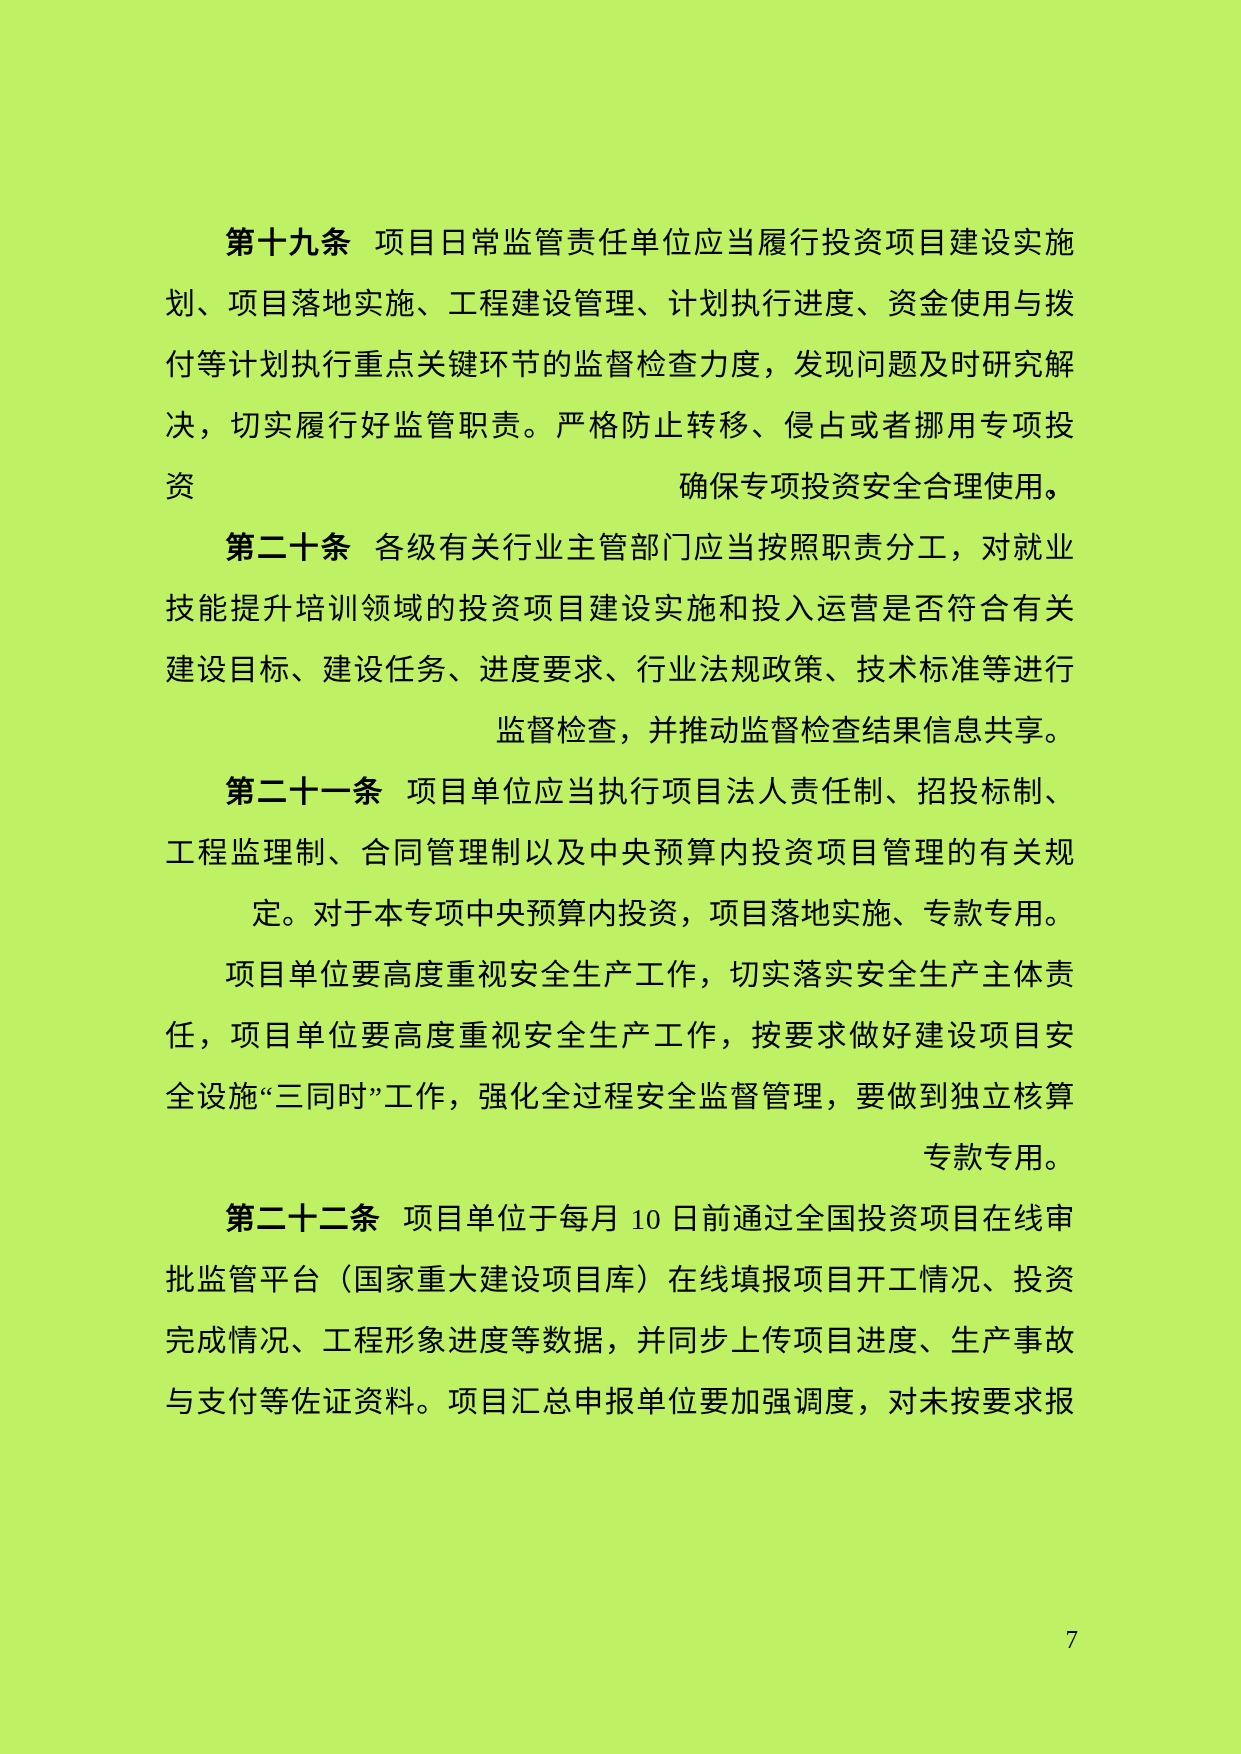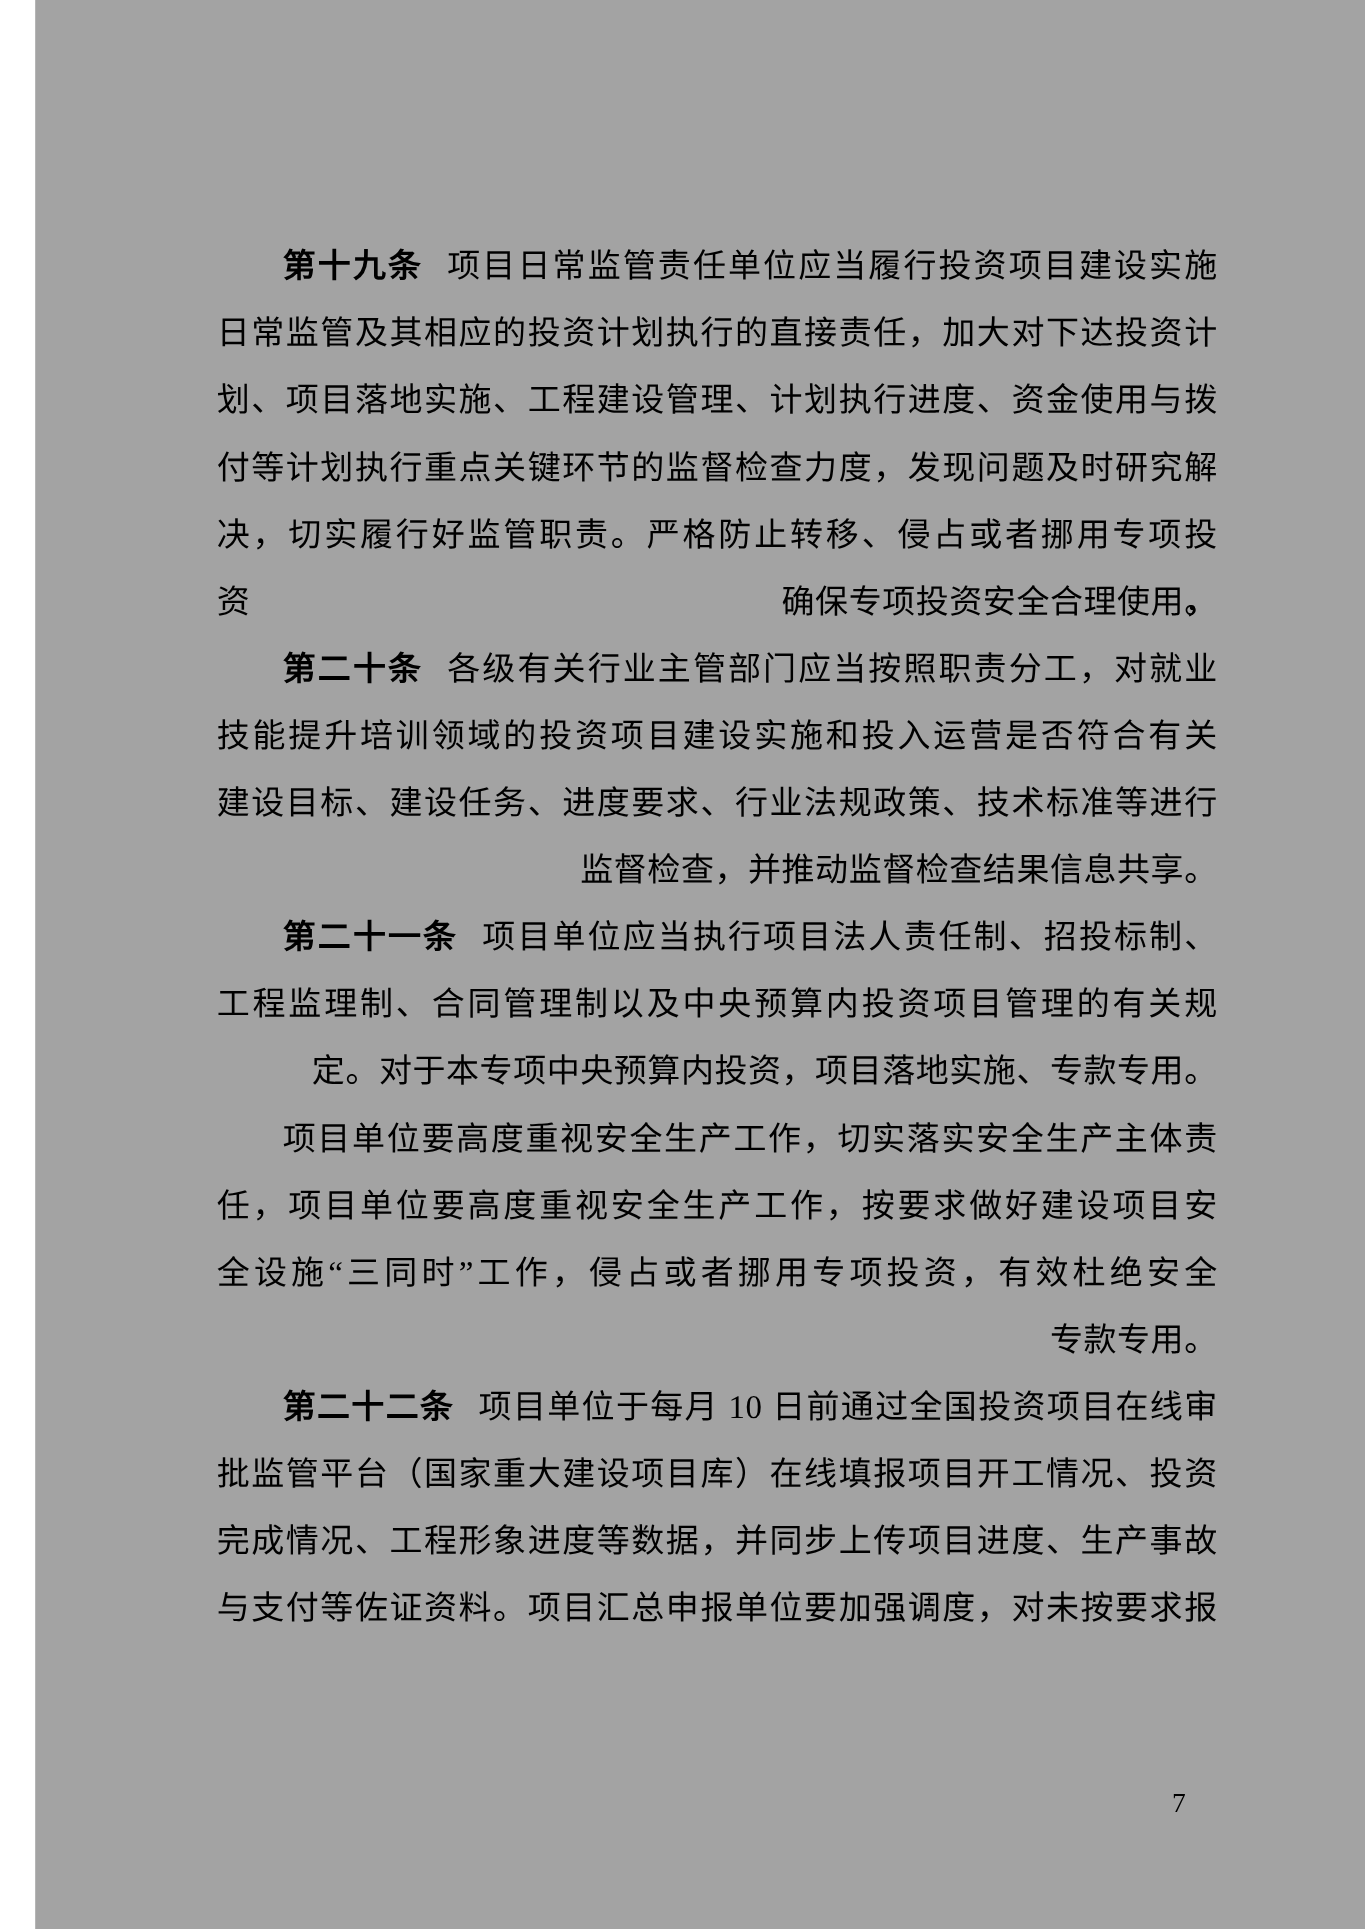--- a/index.html
+++ b/index.html
@@ -11,22 +11,21 @@
     height: 1754px;
     background: #ffffff;
     position: relative;
     overflow: hidden;
     font-family: "Liberation Serif", "DejaVu Serif", serif;
     color: #000000;
   }
   .page {
     position: absolute;
     inset: 0;
-    background: #a3a3a3;
-    margin-left: 32px;
+    background: #bef264;
   }
   .doc-body {
     position: absolute;
     left: 165px;
     top: 212px;
     width: 910px;
   }
   .para {
     margin: 0;
     padding: 0;
@@ -60,41 +59,40 @@
     color: #000000;
   }
 </style>
 </head>
 <body>
 
 <div class="page">
   <div class="doc-body">
       <div class="para">
         <div class="line first just"><span class="lead">第十九条</span>项目日常监管责任单位应当履行投资项目建设实施</div>
-        <div class="line just">日常监管及其相应的投资计划执行的直接责任，加大对下达投资计</div>
         <div class="line just">划、项目落地实施、工程建设管理、计划执行进度、资金使用与拨</div>
         <div class="line just">付等计划执行重点关键环节的监督检查力度，发现问题及时研究解</div>
         <div class="line just">决，切实履行好监管职责。严格防止转移、侵占或者挪用专项投资，</div>
         <div class="line">确保专项投资安全合理使用。</div>
       </div>
       <div class="para">
         <div class="line first just"><span class="lead">第二十条</span>各级有关行业主管部门应当按照职责分工，对就业</div>
         <div class="line just">技能提升培训领域的投资项目建设实施和投入运营是否符合有关</div>
         <div class="line just">建设目标、建设任务、进度要求、行业法规政策、技术标准等进行</div>
         <div class="line">监督检查，并推动监督检查结果信息共享。</div>
       </div>
       <div class="para">
         <div class="line first just"><span class="lead">第二十一条</span>项目单位应当执行项目法人责任制、招投标制、</div>
         <div class="line just">工程监理制、合同管理制以及中央预算内投资项目管理的有关规</div>
         <div class="line">定。对于本专项中央预算内投资，项目落地实施、专款专用。</div>
       </div>
       <div class="para">
         <div class="line first just">项目单位要高度重视安全生产工作，切实落实安全生产主体责</div>
         <div class="line just">任，项目单位要高度重视安全生产工作，按要求做好建设项目安</div>
-        <div class="line just">全设施“三同时”工作，侵占或者挪用专项投资，有效杜绝安全</div>
+        <div class="line just">全设施“三同时”工作，强化全过程安全监督管理，要做到独立核算</div>
         <div class="line">专款专用。</div>
       </div>
       <div class="para">
         <div class="line first just"><span class="lead">第二十二条</span>项目单位于每月 10 日前通过全国投资项目在线审</div>
         <div class="line just">批监管平台（国家重大建设项目库）在线填报项目开工情况、投资</div>
         <div class="line just">完成情况、工程形象进度等数据，并同步上传项目进度、生产事故</div>
         <div class="line just">与支付等佐证资料。项目汇总申报单位要加强调度，对未按要求报</div>
       </div>
     </div>
   <div class="page-number">7</div>

